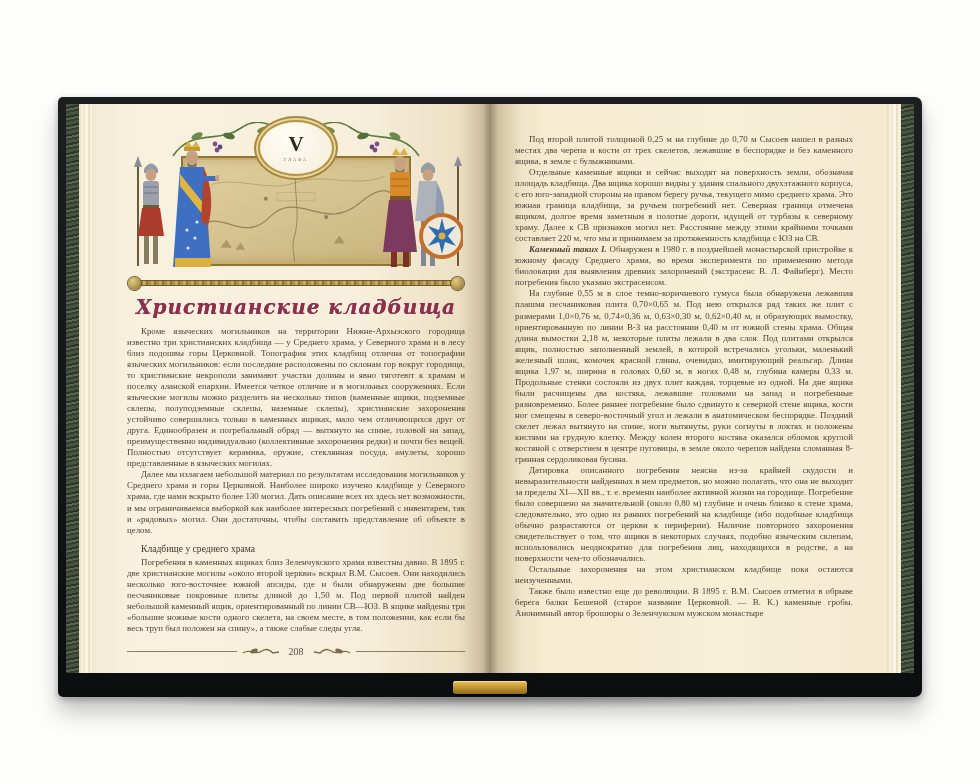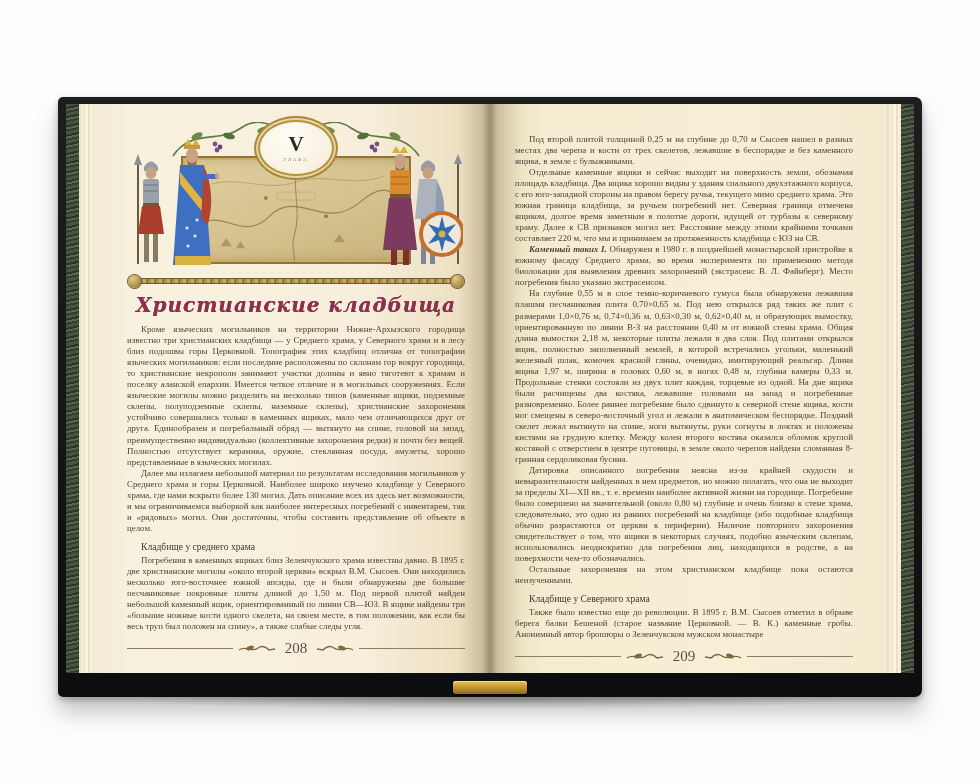--- a/index.html
+++ b/index.html
@@ -71,21 +71,21 @@
   .orn-bar::before { left:-7px; } .orn-bar::after { right:-7px; }
 
   .chapter-title { text-align:center; margin:9px 0 7px 0;
              font-family:"DejaVu Serif",serif; font-style:italic; font-weight:bold;
              font-size:20px; letter-spacing:1px; color:#8d3050;
              text-shadow:0 0 .4px #8d3050; }
 
   
   .footer { margin-top:auto; padding-top:8px; display:flex; align-items:center; gap:5px; }
   .footer .rule { flex:1; height:1px; background:#8d7d61; }
-  .footer .num { font-size:15px; color:#5a4f41; padding:0 4px; }
+  .footer .num { font-size:10px; color:#5a4f41; padding:0 4px; }
   .flourish { width:38px; height:10px; }
   .flourish.flip { transform:scaleX(-1); }
 </style>
 </head>
 <body>
 
 <div class="photo">
   <div class="ground-shadow"></div>
 
   <div class="book">
@@ -224,37 +224,23 @@
         </div>
 
         <div class="page page-right">
           <div class="body-text">
             <p>Под второй плитой толщиной 0,25 м на глубине до 0,70 м Сысоев нашел в разных местах два черепа и кости от трех скелетов, лежавшие в беспорядке и без каменного ящика, в земле с булыжниками.</p>
             <p>Отдельные каменные ящики и сейчас выходят на поверхность земли, обозначая площадь кладбища. Два ящика хорошо видны у здания спального двухэтажного корпуса, с его юго-западной стороны на правом берегу ручья, текущего мимо среднего храма. Это южная граница кладбища, за ручьем погребений нет. Северная граница отмечена ящиком, долгое время заметным в полотне дороги, идущей от турбазы к северному храму. Далее к СВ признаков могил нет. Расстояние между этими крайними точками составляет 220 м, что мы и принимаем за протяженность кладбища с ЮЗ на СВ.</p>
             <p><span class="runin-lead">Каменный таких I.</span> <span>Обнаружен в 1980 г. в позднейшей монастырской пристройке к южному фасаду Среднего храма, во время эксперимента по применению метода биолокации для выявления древних захоронений (экстрасенс В. Л. Файнберг). Место погребения было указано экстрасенсом.</span></p>
             <p>На глубине 0,55 м в слое темно-коричневого гумуса была обнаружена лежавшая плашмя песчаниковая плита 0,70×0,65 м. Под нею открылся ряд таких же плит с размерами 1,0×0,76 м, 0,74×0,36 м, 0,63×0,30 м, 0,62×0,40 м, и образующих вымостку, ориентированную по линии В-З на расстоянии 0,40 м от южной стены храма. Общая длина вымостки 2,18 м, некоторые плиты лежали в два слоя. Под плитами открылся ящик, полностью заполненный землей, в которой встречались угольки, маленький железный шлак, комочек красной глины, очевидно, имитирующий реальгар. Длина ящика 1,97 м, ширина в головах 0,60 м, в ногах 0,48 м, глубина камеры 0,33 м. Продольные стенки состояли из двух плит каждая, торцевые из одной. На дне ящика были расчищены два костяка, лежавшие головами на запад и погребенные разновременно. Более раннее погребение было сдвинуто к северной стене ящика, кости ног смещены в северо-восточный угол и лежали в анатомическом беспорядке. Поздний скелет лежал вытянуто на спине, ноги вытянуты, руки согнуты в локтях и положены кистями на грудную клетку. Между колен второго костяка оказался обломок круглой костяной с отверстием в центре пуговицы, в земле около черепов найдена сломанная 8-гранная сердоликовая бусина.</p>
             <p>Датировка описанного погребения неясна из-за крайней скудости и невыразительности найденных в нем предметов, но можно полагать, что она не выходит за пределы XI—XII вв., т. е. времени наиболее активной жизни на городище. Погребение было совершено на значительной (около 0,80 м) глубине и очень близко к стене храма, следовательно, это одно из ранних погребений на кладбище (ибо подобные кладбища обычно разрастаются от церкви к периферии). Наличие повторного захоронения свидетельствует о том, что ящики в некоторых случаях, подобно языческим склепам, использовались неоднократно для погребения лиц, находящихся в родстве, а на поверхности чем-то обозначались.</p>
             <p>Остальные захоронения на этом христианском кладбище пока остаются неизученными.</p>
-            <div class="subheading">Кладбище у Северного храма</div>
             <p>Также было известно еще до революции. В 1895 г. В.М. Сысоев отметил в обрыве берега балки Бешеной (старое название Церковной. — В. К.) каменные гробы. Анонимный автор брошюры о Зеленчукском мужском монастыре</p>
           </div>
 
-          <div class="footer">
-            <div class="rule"></div>
-            <svg class="flourish" viewBox="0 0 38 10">
-              <path d="M1,6 C8,1 14,9 20,4 C24,1 28,3 31,6 L37,5" fill="none" stroke="#7c6a45" stroke-width="1.3"></path>
-              <ellipse cx="12" cy="4" rx="4" ry="2" fill="#7c6a45" transform="rotate(-20 12 4)"></ellipse>
-            </svg>
-            <span class="num">209</span>
-            <svg class="flourish flip" viewBox="0 0 38 10">
-              <path d="M1,6 C8,1 14,9 20,4 C24,1 28,3 31,6 L37,5" fill="none" stroke="#7c6a45" stroke-width="1.3"></path>
-              <ellipse cx="12" cy="4" rx="4" ry="2" fill="#7c6a45" transform="rotate(-20 12 4)"></ellipse>
-            </svg>
-            <div class="rule"></div>
-          </div>
         </div>
 
         <div class="gutter"></div>
       </div>
 
       <div class="page-edges"></div>
       <div class="endpaper"></div>
     </div>
   </div>
 </div>

